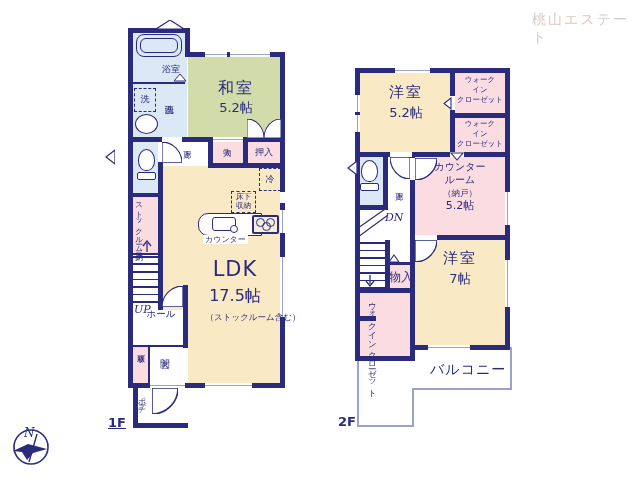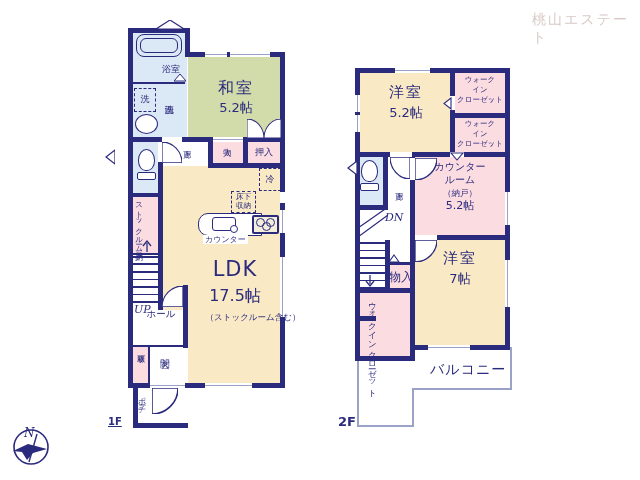--- a/index.html
+++ b/index.html
@@ -143,21 +143,21 @@
     <div class="lbl" style="left:203px;top:235px;font-size:8px;background:#fff;padding:0 2px;">カウンター</div>
     <div class="lbl vt" style="left:134px;top:197px;height:58px;font-size:7.5px;letter-spacing:0;"><span>ストックルーム</span><span>（納戸）</span></div>
     <div class="lbl" style="left:134px;top:304px;font-size:11px;font-style:italic;font-family:'DejaVu Serif',serif;">UP</div>
     <div class="lbl" style="left:140px;top:309px;width:42px;text-align:center;font-size:9.5px;">ホール</div>
     <div class="lbl vt" style="left:136px;top:349px;font-size:7.5px;letter-spacing:0;">下駄箱</div>
     <div class="lbl vt" style="left:159px;top:351px;font-size:9.5px;">玄関</div>
     <div class="lbl vt" style="left:137px;top:391px;font-size:8px;letter-spacing:0;">ポーチ</div>
     <div class="lbl" style="left:200px;top:257px;width:70px;text-align:center;font-size:21px;letter-spacing:1px;">LDK</div>
     <div class="lbl" style="left:200px;top:287px;width:70px;text-align:center;font-size:16px;">17.5帖</div>
     <div class="lbl" style="left:203px;top:313px;width:100px;text-align:center;font-size:8.5px;">（ストックルーム含む）</div>
-    <div class="lbl" style="left:108px;top:416px;font-size:10px;font-weight:bold;text-decoration:underline;">1F</div>
+    <div class="lbl" style="left:108px;top:416px;font-size:13px;font-weight:bold;text-decoration:underline;">1F</div>
   </div>
 
   <div>
 
     <div class="fill f-cream" style="left:358px;top:71px;width:94px;height:83px;"></div>
     <div class="fill f-pink" style="left:453px;top:71px;width:54px;height:44px;"></div>
     <div class="fill f-pink" style="left:453px;top:116px;width:54px;height:38px;"></div>
     <div class="fill f-pink" style="left:413px;top:155px;width:94px;height:82px;"></div>
     <div class="fill f-blue" style="left:358px;top:154px;width:27px;height:53px;"></div>
     <div class="fill f-pink" style="left:388px;top:263px;width:24px;height:27px;"></div>

